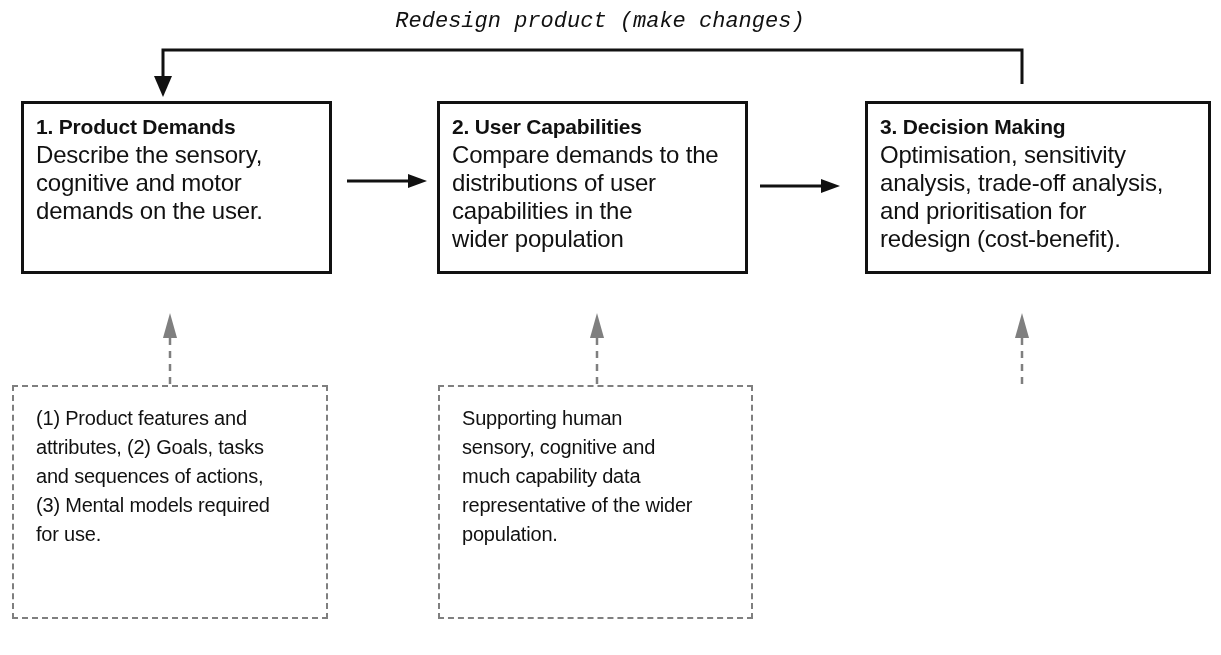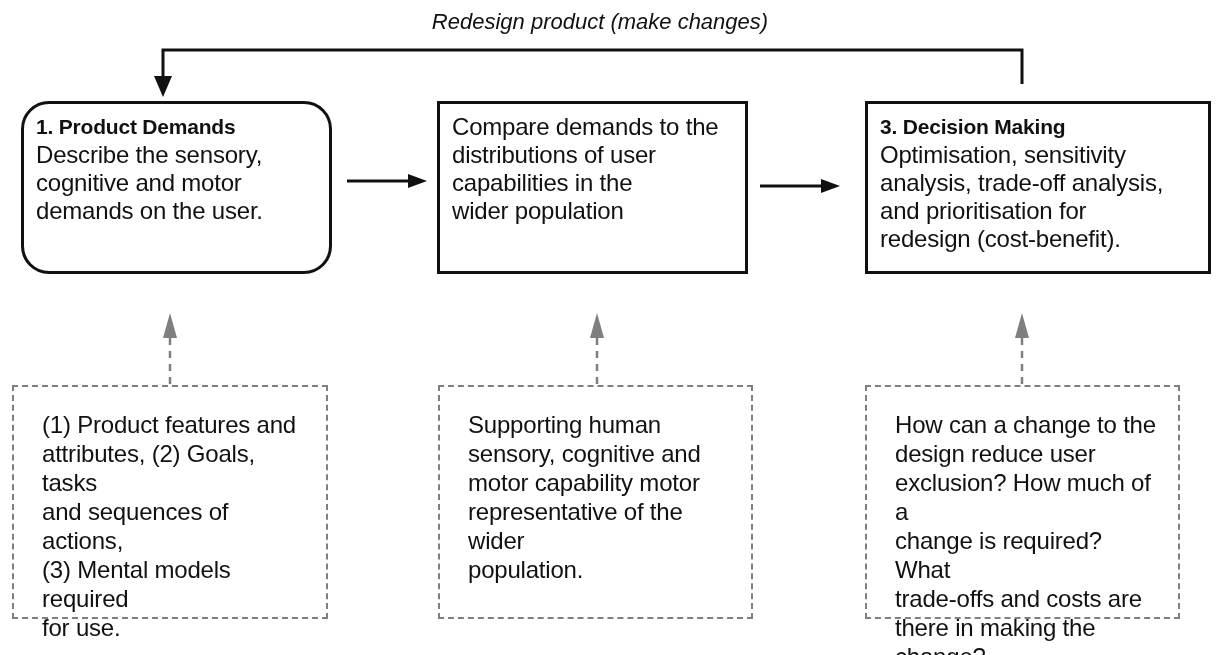--- a/index.html
+++ b/index.html
@@ -26,31 +26,32 @@
   .flow-label {
     position: absolute;
     left: 380px;
     top: 8px;
     width: 440px;
     text-align: center;
     font-style: italic;
     font-size: 22px;
     line-height: 28px;
     color: #111111;
+    font-family: Liberation Mono, monospace;
   }
   .stage {
     position: absolute;
     top: 101px;
     height: 173px;
     border: 3px solid #111111;
     background: #ffffff;
     box-sizing: border-box;
     padding: 9px 8px 0 12px;
   }
-  .stage-1 { left: 21px;  width: 311px; border-radius: 28px; }
+  .stage-1 { left: 21px;  width: 311px; }
   .stage-2 { left: 437px; width: 311px; }
   .stage-3 { left: 865px; width: 346px; }
   .stage h2 {
     margin: 0;
     font-size: 21px;
     line-height: 28px;
     font-weight: bold;
     letter-spacing: -0.2px;
   }
   .stage p {
@@ -66,22 +67,22 @@
     height: 234px;
     border: 2.5px dashed #7f7f7f;
     background: #ffffff;
     box-sizing: border-box;
     padding: 13px 8px 0 18px;
   }
   .note-1 { left: 12px;  width: 316px; }
   .note-2 { left: 438px; width: 315px; }
   .note-3 { left: 865px; width: 315px; }
   .note p {
-    margin: 10px;
-    font-size: 24px;
+    margin: 4px;
+    font-size: 20px;
     line-height: 29px;
     white-space: pre-line;
     letter-spacing: -0.2px;
   }
 </style>
 </head>
 <body>
 
 <div class="canvas">
 
@@ -109,20 +110,21 @@
   <div class="flow-label">Redesign product (make changes)</div>
 
   <div class="stage stage-1">
     <h2>1. Product Demands</h2>
     <p>Describe the sensory,
 cognitive and motor
 demands on the user.</p>
   </div>
 
   <div class="stage stage-2">
+    <h2>2. User Capabilities</h2>
     <p>Compare demands to the
 distributions of user
 capabilities in the
 wider population</p>
   </div>
 
   <div class="stage stage-3">
     <h2>3. Decision Making</h2>
     <p>Optimisation, sensitivity
 analysis, trade-off analysis,
@@ -134,28 +136,19 @@
     <p>(1) Product features and
 attributes, (2) Goals, tasks
 and sequences of actions,
 (3) Mental models required
 for use.</p>
   </div>
 
   <div class="note note-2">
     <p>Supporting human
 sensory, cognitive and
-motor capability motor
+much capability data
 representative of the wider
 population.</p>
   </div>
 
-  <div class="note note-3">
-    <p>How can a change to the
-design reduce user
-exclusion? How much of a
-change is required? What
-trade-offs and costs are
-there in making the
-change?</p>
-  </div>
 
 </div>
 
 </body></html>

